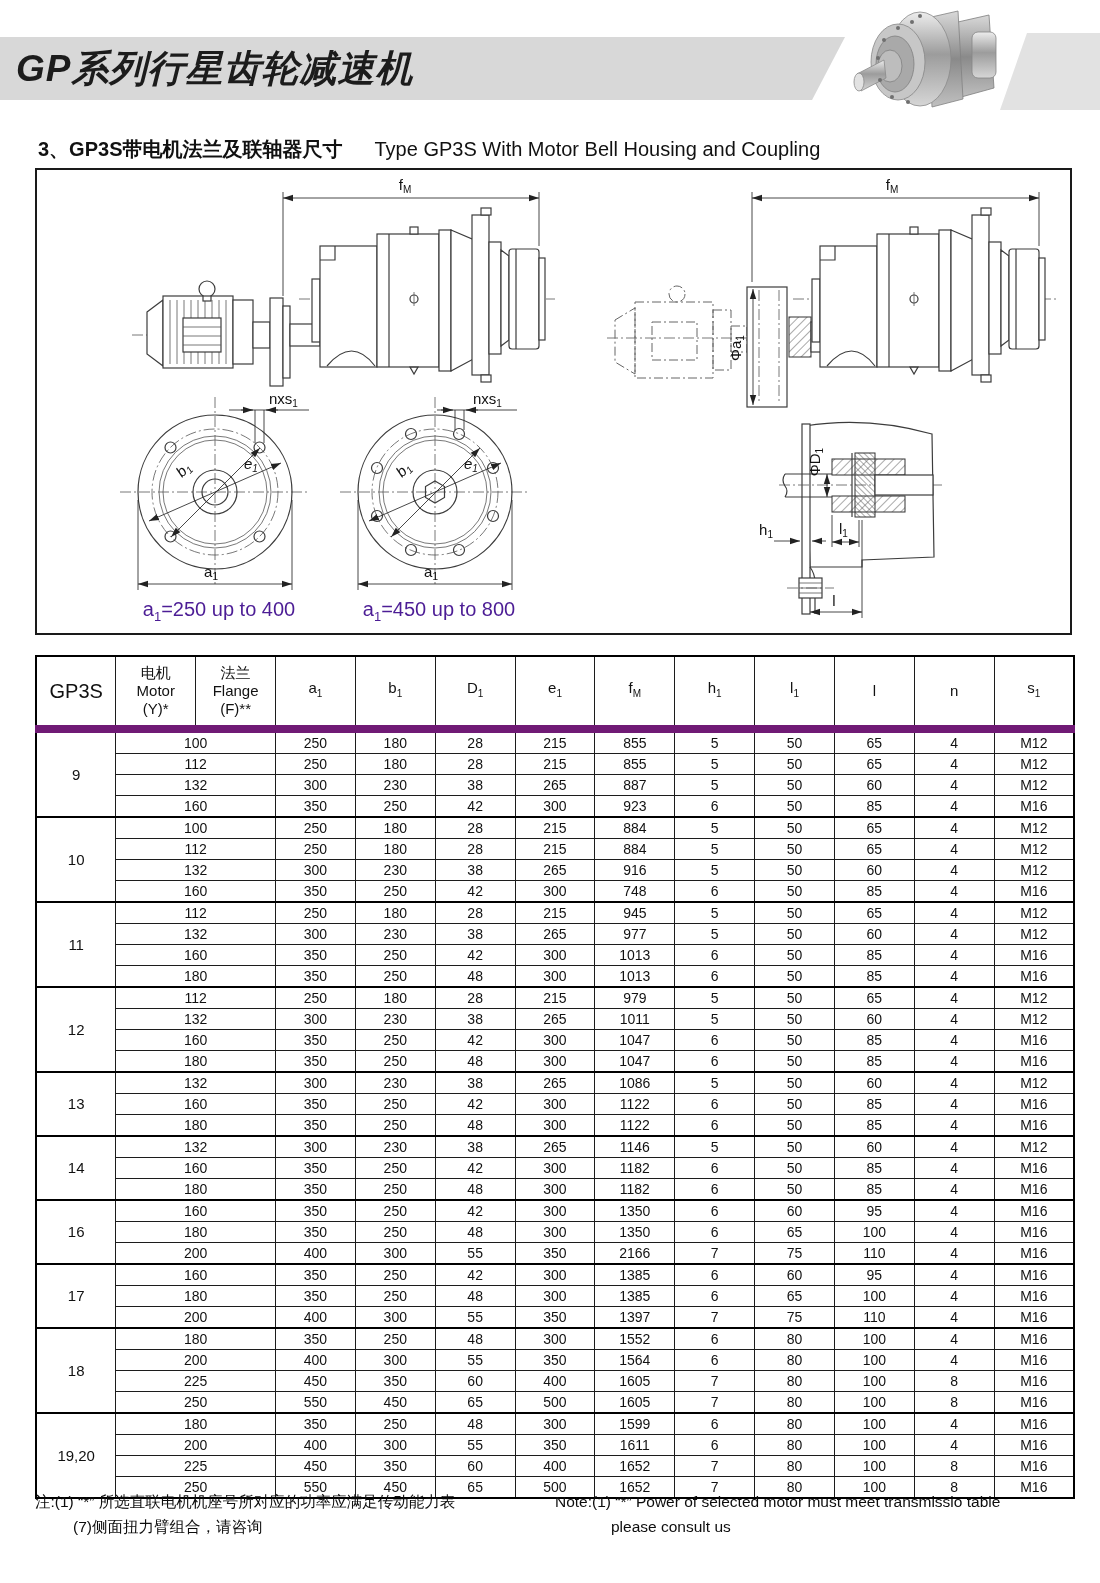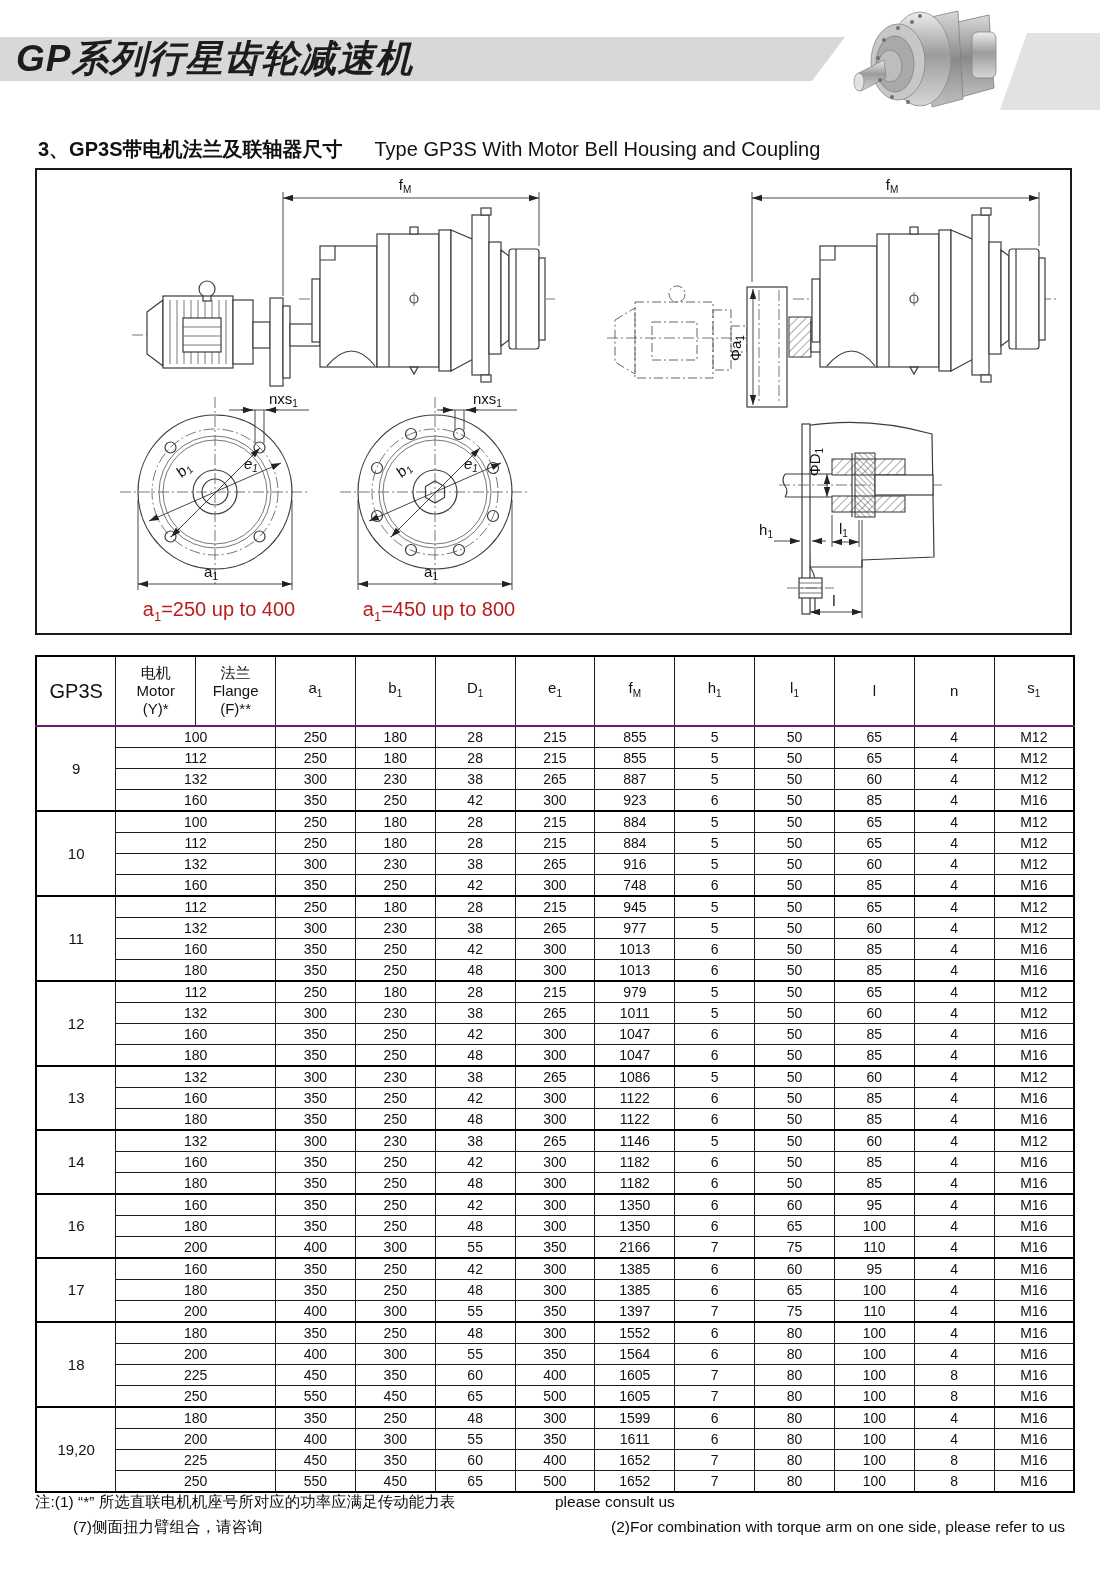--- a/index.html
+++ b/index.html
@@ -2,21 +2,21 @@
 <html><head>
 <meta charset="utf-8">
 <style>
   html,body { margin:0; padding:0; background:#ffffff; }
   .page {
     position:relative; width:1100px; height:1583px; background:#fff;
     font-family:"Liberation Sans", sans-serif; color:#111; overflow:hidden;
   }
   
   .band {
-    position:absolute; left:0; top:37px; width:845px; height:44px;
+    position:absolute; left:0; top:37px; width:845px; height:63px;
     background:#d8d8d8;
     clip-path:polygon(0 0, 100% 0, 96.1% 100%, 0 100%);
     display:flex; align-items:center;
   }
   .band-title {
     font-size:37px; font-weight:bold; font-style:italic;
     color:#1c1c1c; padding-left:16px; letter-spacing:1px; white-space:nowrap;
   }
   .band-right {
     position:absolute; left:1000px; top:33px; width:100px; height:77px;
@@ -26,21 +26,21 @@
   .product-img { position:absolute; left:848px; top:2px; }
   
   .section-title { position:absolute; left:38px; top:136px; font-size:20px; white-space:nowrap; }
   .section-title .zh { font-weight:bold; margin-right:32px; }
   
   .drawing-box {
     position:absolute; left:35px; top:168px; width:1037px; height:467px;
     border:2px solid #1a1a1a; box-sizing:border-box; background:#fff;
   }
   .drawing-box svg { position:absolute; left:0; top:0; }
-  .caption { position:absolute; font-size:20px; color:#b91c1c; text-align:center; width:240px; }
+  .caption { position:absolute; font-size:20px; color:#4c1d95; text-align:center; width:240px; }
   .caption sub { font-size:13px; }
   .caption-left  { left:62px;  top:428px; }
   .caption-right { left:282px; top:428px; }
   svg .ln   { stroke:#3c3c3c; stroke-width:1.2; fill:none; }
   svg .lnf  { stroke:#3c3c3c; stroke-width:1.2; fill:#ffffff; }
   svg .thin { stroke:#555; stroke-width:0.8; fill:none; }
   svg .cl   { stroke:#555; stroke-width:0.8; fill:none; stroke-dasharray:11 3 2 3; }
   svg .ph   { stroke:#666; stroke-width:1; fill:none; stroke-dasharray:9 3 2 3; }
   svg .dimln{ stroke:#333; stroke-width:0.9; fill:none; }
   svg .hat  { stroke:#333; stroke-width:1; fill:url(#hatch); }
@@ -51,21 +51,21 @@
   
   #dim-table {
     position:absolute; left:35px; top:655px; width:1040px;
     border-collapse:collapse; table-layout:fixed; border:2px solid #000;
   }
   #dim-table th, #dim-table td {
     border:1px solid #1c1c1c; text-align:center; vertical-align:middle; padding:0;
   }
   #dim-table thead th {
     height:68px; font-weight:normal; font-size:15px; line-height:18px;
-    border-bottom:2px solid #701a75;
+    border-bottom:8px solid #701a75;
   }
   #dim-table thead th.gp3s-h { font-size:20px; }
   #dim-table thead sub { font-size:10px; }
   #dim-table tbody td { height:20px; font-size:14px; line-height:20px; }
   #dim-table tbody tr.group-start td { border-top:2px solid #000; }
   #dim-table td.gp3s-cell { font-size:15px; }
   
   .notes { position:absolute; left:35px; top:1489px; width:1045px; display:flex; font-size:15.5px; line-height:25px; color:#0d0d0d; }
   .notes-zh { width:492px; }
   .notes-en { flex:1; padding-left:28px; }
@@ -825,18 +825,19 @@
         </tr>
       </tbody>
     </table>
 
   <div class="notes">
     <div class="notes-zh">
       <div>注:(1) “*” 所选直联电机机座号所对应的功率应满足传动能力表</div>
       <div>(7)侧面扭力臂组合，请咨询</div>
     </div>
     <div class="notes-en">
+      <div>Note:(1) “*” Power of selected motor must meet transmissio table</div>
       <div>please  consult us</div>
       <div>(2)For combination with torque arm on one side, please refer to us</div>
     </div>
   </div>
 
 </div>
 
 </body></html>

